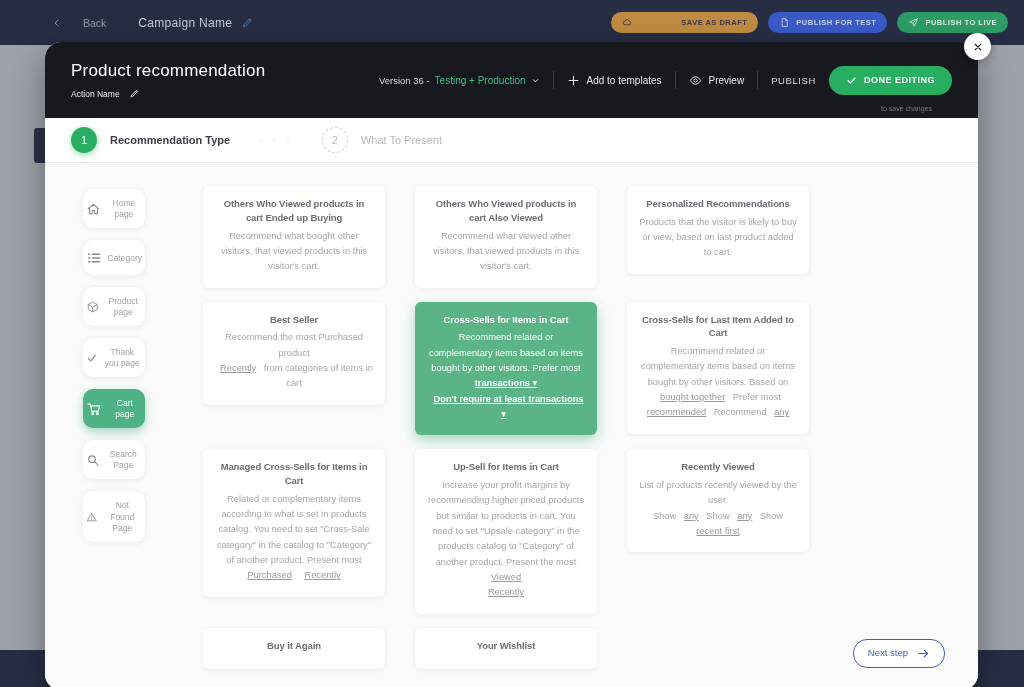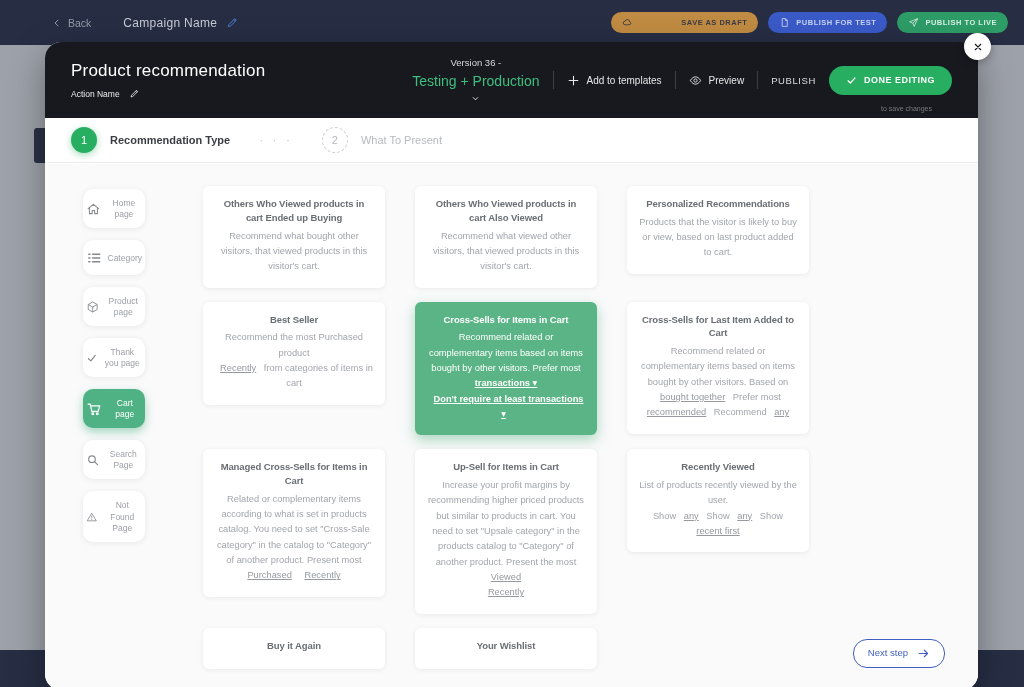--- a/index.html
+++ b/index.html
@@ -2,21 +2,21 @@
 <html><head>
 <meta charset="utf-8">
 <style>
   * { margin:0; padding:0; box-sizing:border-box; }
   html,body { width:1024px; height:687px; overflow:hidden; }
   body { font-family:"Liberation Sans","DejaVu Sans",sans-serif; background:#9da1a9; position:relative; }
 
   
   .topbar { position:absolute; top:0; left:0; right:0; height:45px; background:#272e44; display:flex; align-items:center; padding:0 16px; z-index:1; }
   .bottombar { position:absolute; bottom:0; left:0; right:0; height:37px; background:#272e44; }
-  .back { display:flex; align-items:center; gap:6px; color:#939aa8; font-size:10.5px; margin-left:36px; cursor:pointer; }
+  .back { display:flex; align-items:center; gap:21px; color:#939aa8; font-size:10.5px; margin-left:36px; cursor:pointer; }
   .campaign { display:flex; align-items:center; gap:9px; margin-left:32px; color:#c6cad4; font-size:12px; letter-spacing:.3px; }
   .edit-pen { width:13px; height:13px; color:#4d82d8; cursor:pointer; }
   .topbar-actions { margin-left:auto; display:flex; gap:10px; }
   .tbtn { display:flex; align-items:center; gap:6px; border:none; border-radius:12px; padding:5px 11px; font-size:7.5px; font-weight:bold; letter-spacing:.5px; cursor:pointer; font-family:inherit; }
   .tbtn .ticon { width:11px; height:11px; display:inline-block; }
   .tbtn.draft { background:#c08b42; color:rgba(38,45,70,.85);gap:48px; }
   .tbtn.test  { background:#3a5ac8; color:#c9d4f4; }
   .tbtn.live  { background:#2d9c66; color:#d8efe4; }
 
   .peek { position:absolute; left:34px; top:128px; width:12px; height:35px; background:#2b3246; border-radius:3px 0 0 3px; }
@@ -25,23 +25,23 @@
   .modal { position:absolute; left:45px; top:42px; width:933px; height:648px; background:#fff; border-radius:16px; box-shadow:0 12px 34px rgba(0,0,0,.35); z-index:2; }
   .close-btn { position:absolute; top:-9px; right:-13px; width:27px; height:27px; border-radius:50%; background:#fff; box-shadow:0 2px 8px rgba(0,0,0,.3); display:flex; align-items:center; justify-content:center; color:#17191e; cursor:pointer; z-index:6; }
   .close-btn .cicon { width:12px; height:12px; }
 
   .modal-header { height:76px; background:#17191e; border-radius:16px 16px 0 0; display:flex; align-items:center; padding:0 26px; position:relative; }
   .mh-left { display:flex; flex-direction:column; gap:7px; }
   .modal-title { color:#fff; font-size:17px; letter-spacing:.2px; }
   .action-name { display:flex; align-items:center; gap:9px; color:#e9eaec; font-size:8.5px; }
   .action-name .edit-pen2 { width:11px; height:11px; color:#fff; cursor:pointer; }
   .mh-right { margin-left:auto; display:flex; align-items:center; gap:13px; }
-  .version { display:flex; align-items:center; gap:5px; cursor:pointer;flex-direction:column; }
+  .version { display:flex; align-items:center; gap:5px; cursor:pointer; }
   .v-label { color:#d8d9db; font-size:9.5px; }
-  .v-value { color:#3fbf7f; font-size:14px; }
+  .v-value { color:#3fbf7f; font-size:10px; }
   .chev { width:9px; height:9px; color:#fff; display:inline-block; }
   .vdiv { width:1px; height:18px; background:#3c3f45; }
   .mh-link { display:flex; align-items:center; gap:7px; color:#e6e7e9; font-size:10px; cursor:pointer; }
   .mh-link .micon { width:13px; height:13px; display:inline-block; }
   .cancel { color:#dcdde0; font-size:9.5px; letter-spacing:.6px; cursor:pointer; }
   .done-btn { display:flex; align-items:center; gap:7px; background:#27ae60; color:#fff; border:none; border-radius:16px; padding:9px 17px; font-size:9px; font-weight:bold; letter-spacing:.5px; cursor:pointer; font-family:inherit; }
   .done-btn .micon { width:11px; height:11px; }
   .done-hint { position:absolute; right:46px; bottom:6px; font-size:7px; color:#76797e; }
 
   

